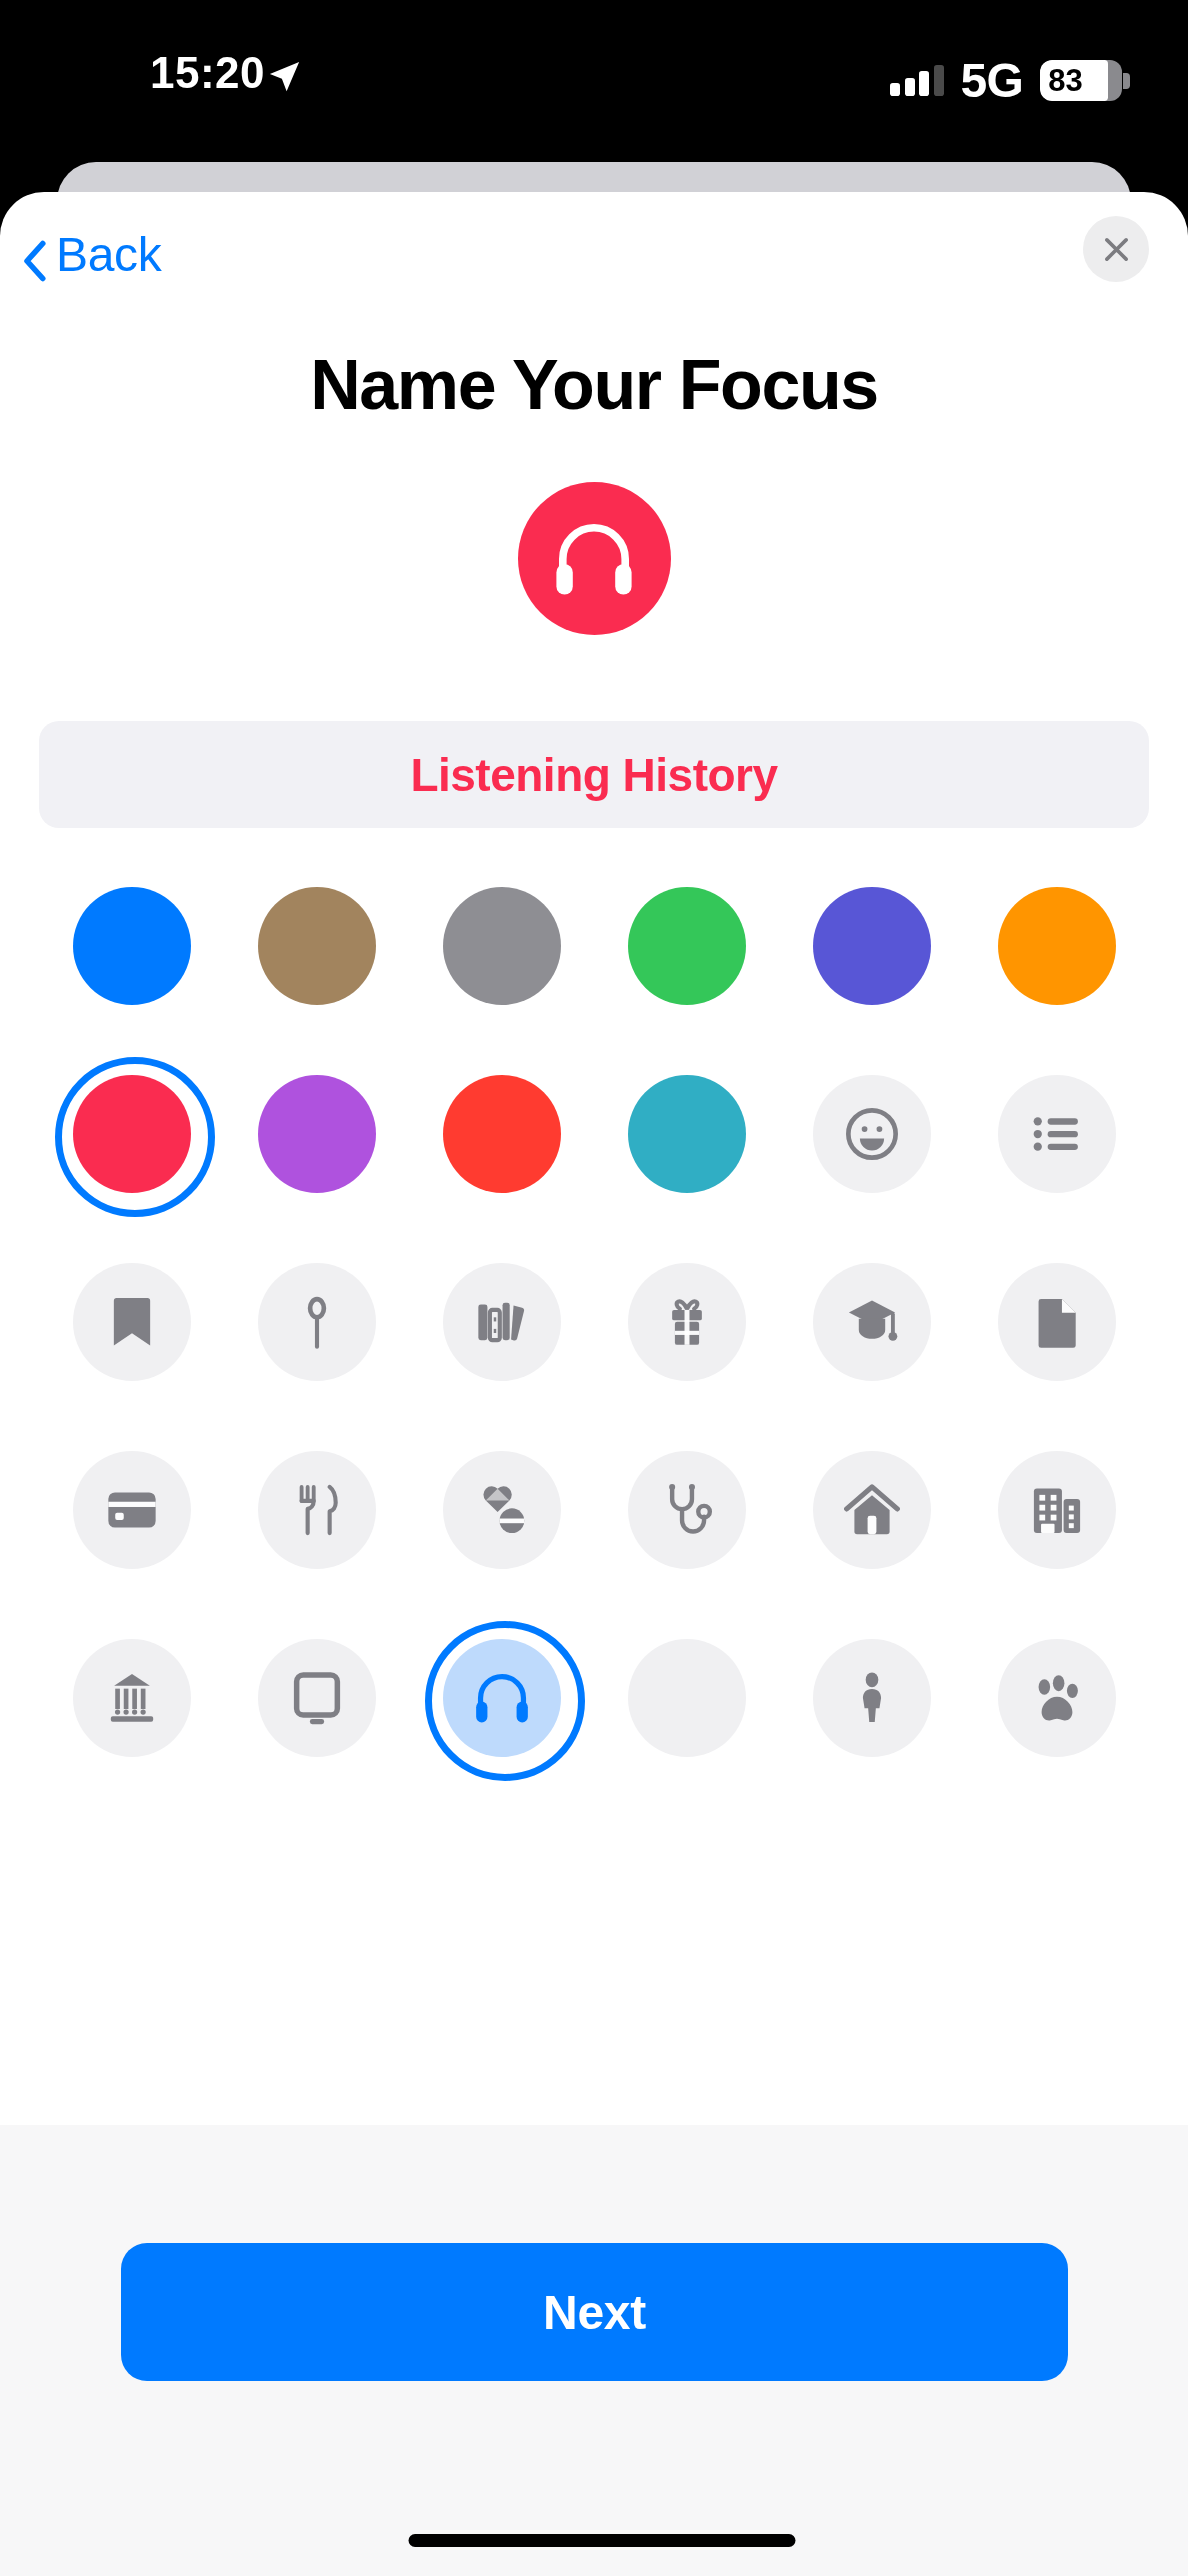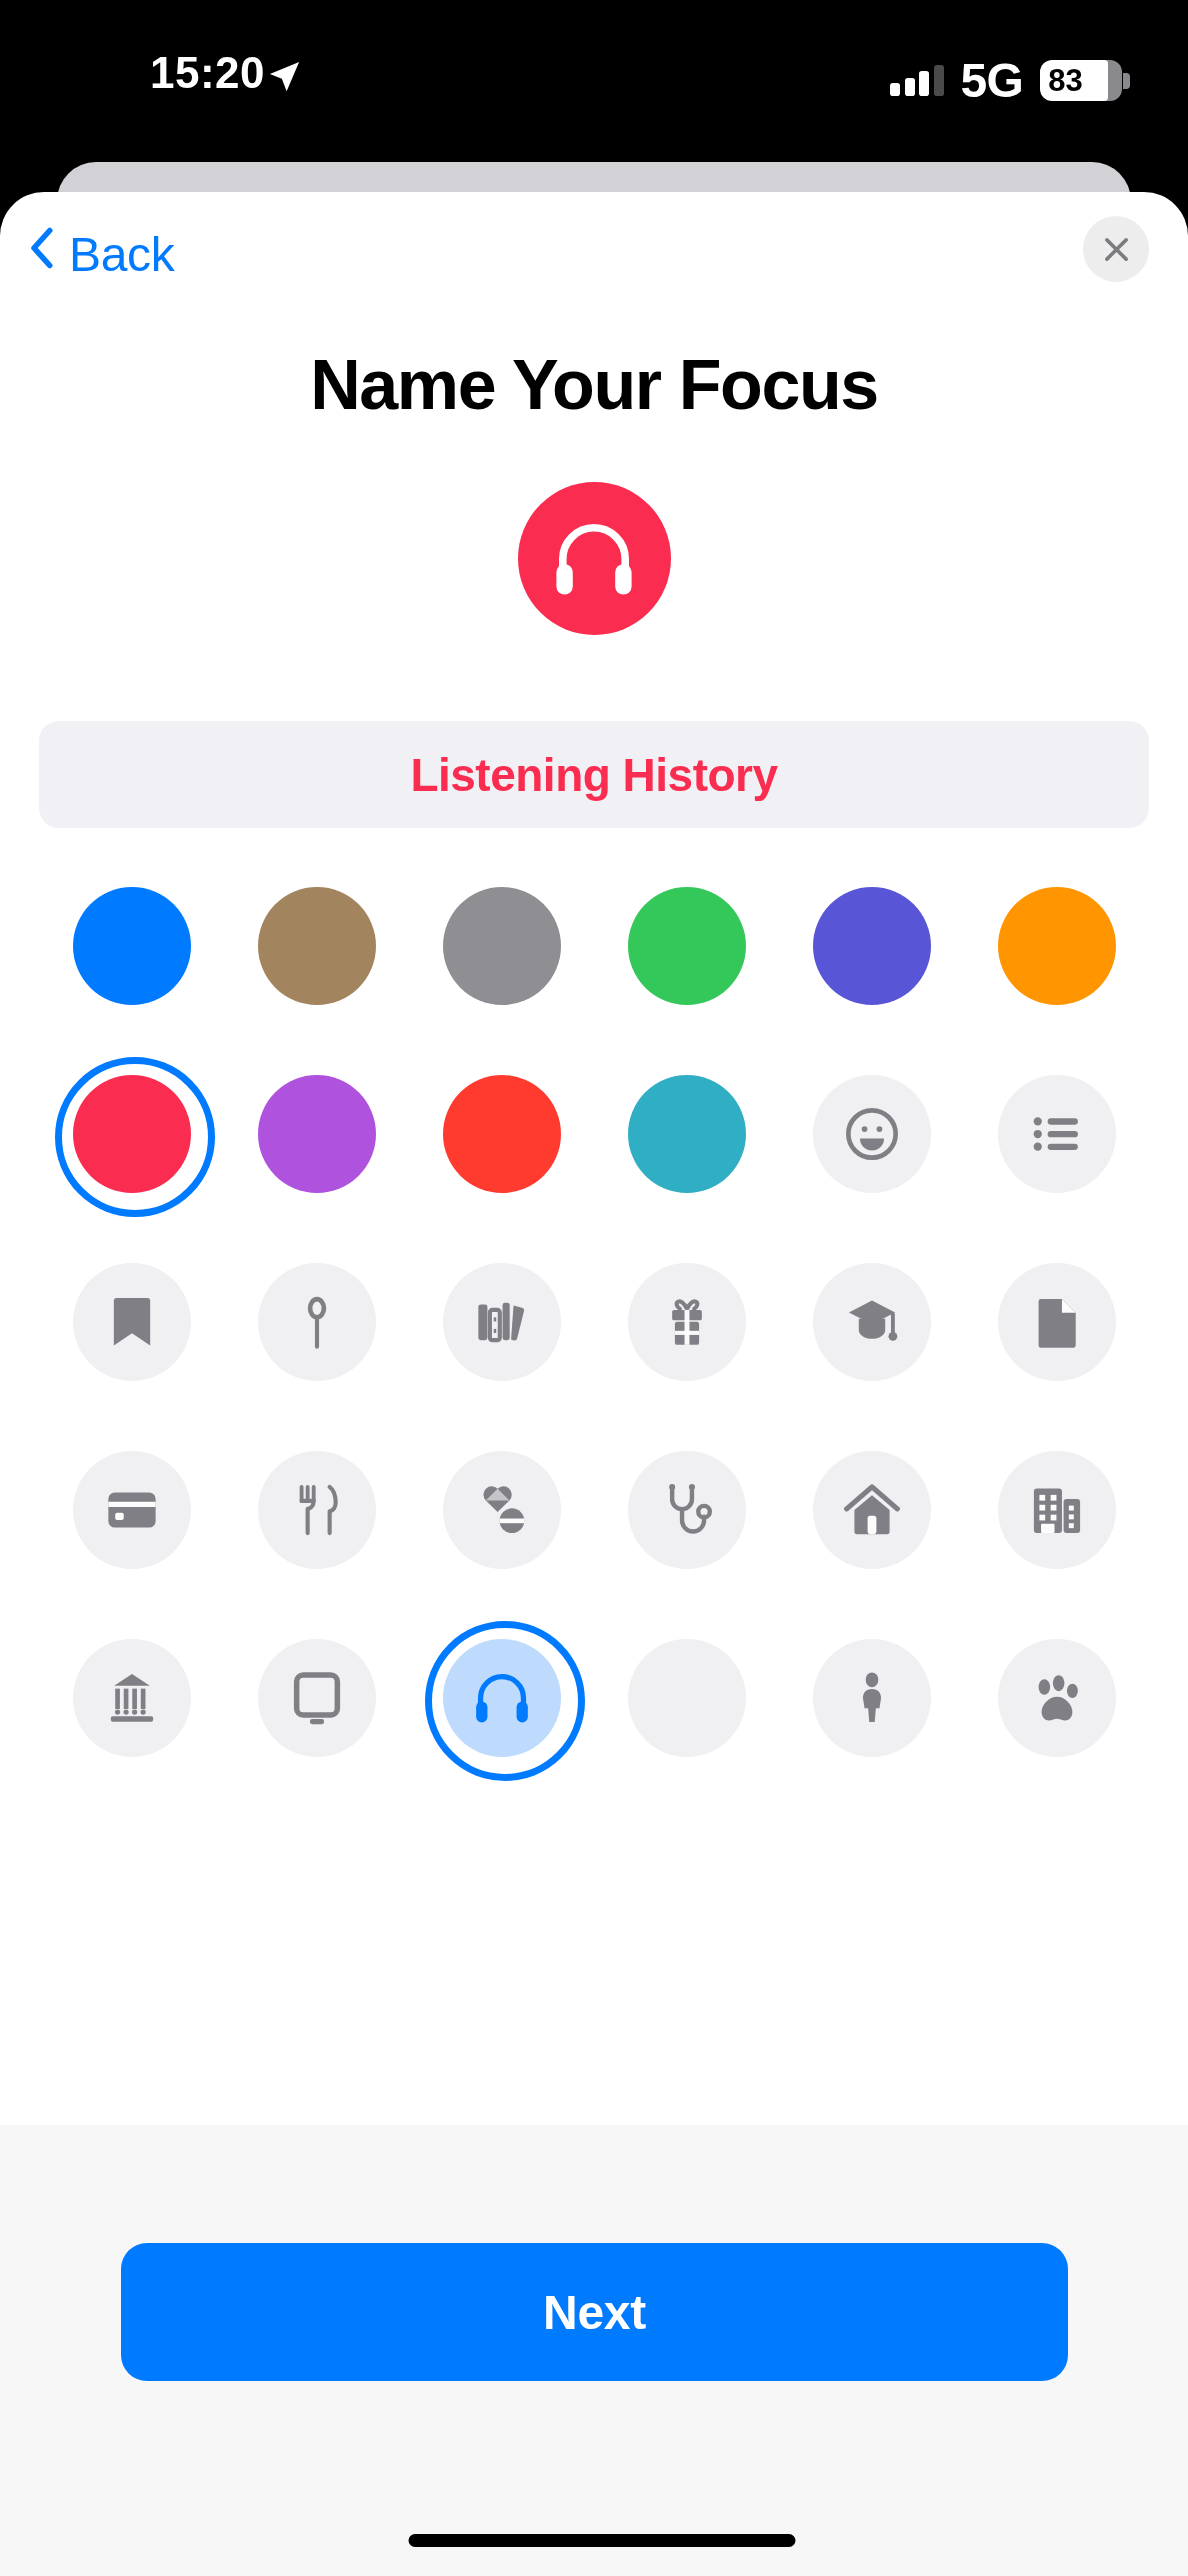--- a/index.html
+++ b/index.html
@@ -26,21 +26,21 @@
             font-size:31px;font-weight:700;color:#000;}
   .batt-cap{position:absolute;right:-8.3px;top:13px;width:7.4px;height:15.7px;background:#8a8a8e;border-radius:0 3.7px 3.7px 0;}
   .batt-wrap{position:relative;display:flex;align-items:center;}
 
   
   .card-behind{position:absolute;left:57px;top:162px;width:1074px;height:111px;background:#d1d1d6;border-radius:39px 39px 0 0;}
   .sheet{position:absolute;left:0;top:192px;width:1188px;height:2384px;background:#fff;border-radius:44px 44px 0 0;overflow:hidden;}
 
   
   .nav{position:relative;height:140px;}
-  .back-btn{position:absolute;left:28px;top:35px;display:flex;align-items:flex-start;gap:15px;cursor:pointer;}
+  .back-btn{position:absolute;left:21px;top:35px;display:flex;align-items:flex-end;gap:9px;cursor:pointer;}
   .back-chev{width:26px;height:42px;}
   .back-label{font-size:48px;color:#007AFF;letter-spacing:-0.3px;}
   .close-btn{position:absolute;right:39px;top:24px;width:66px;height:66px;border-radius:50%;
              background:#ededee;display:flex;align-items:center;justify-content:center;cursor:pointer;}
 
   
   .title{margin-top:13px;text-align:center;font-size:70px;font-weight:800;color:#000;letter-spacing:-1.4px;}
 
   
   .badge-wrap{margin-top:57px;display:flex;justify-content:center;}

